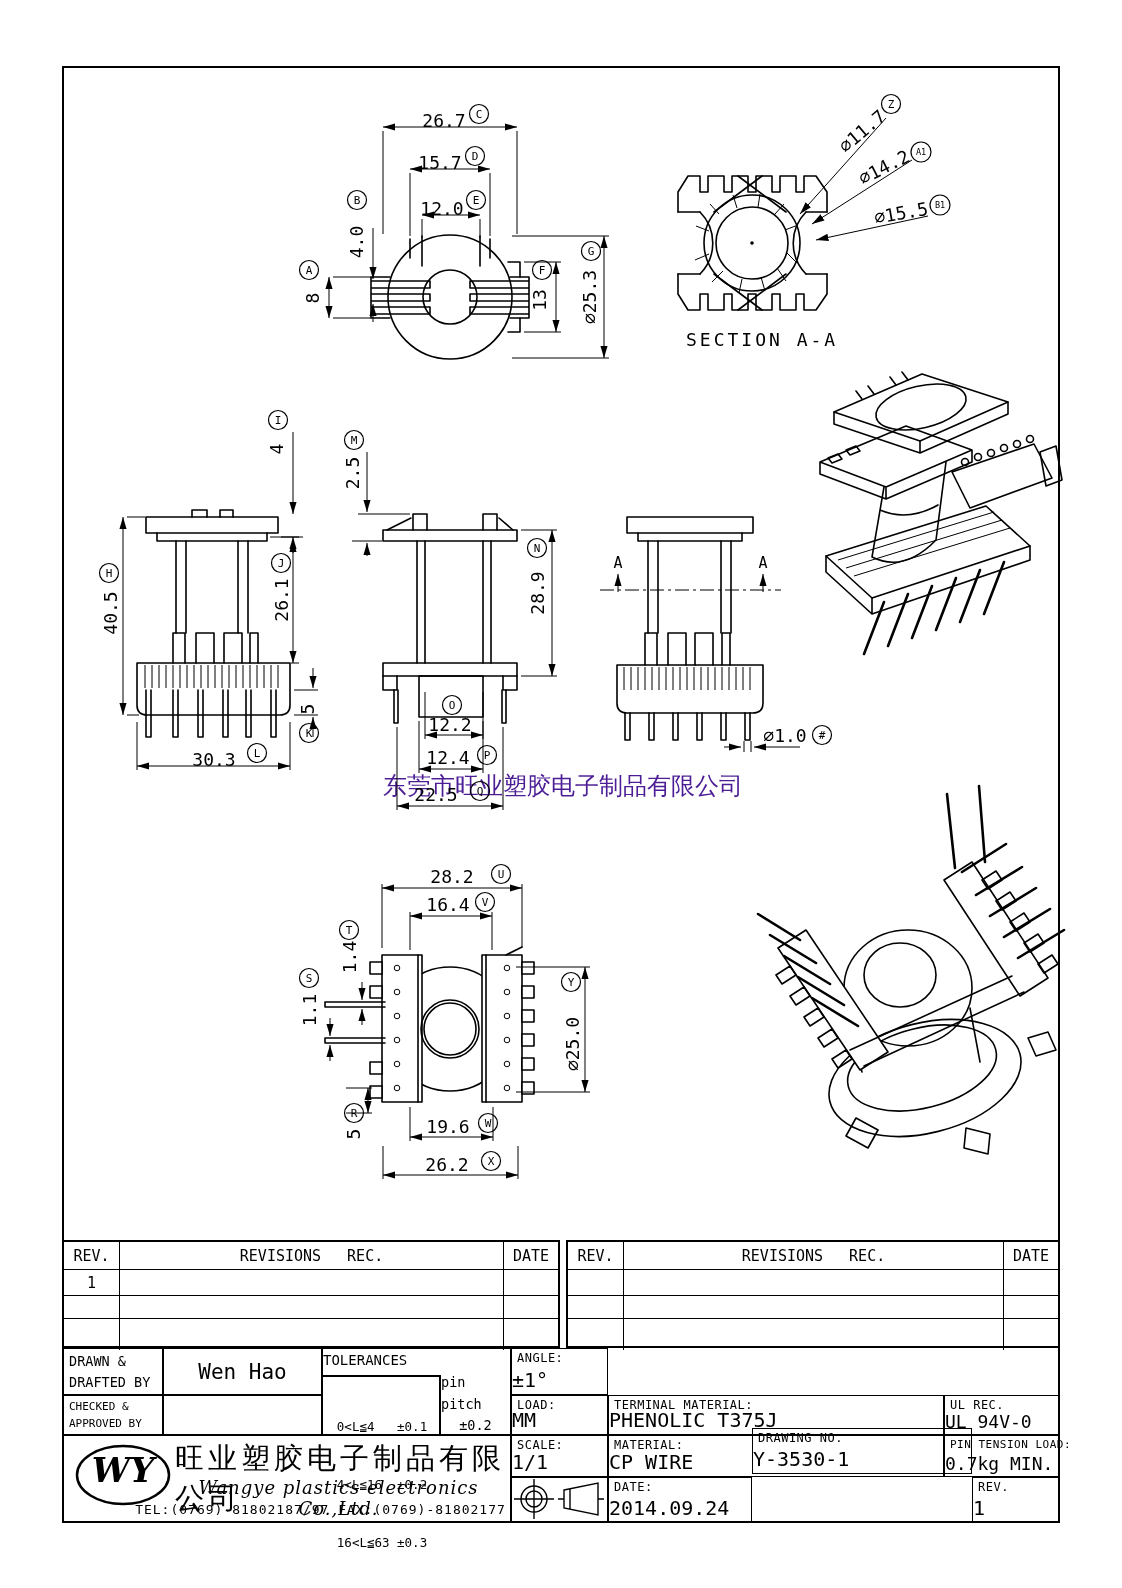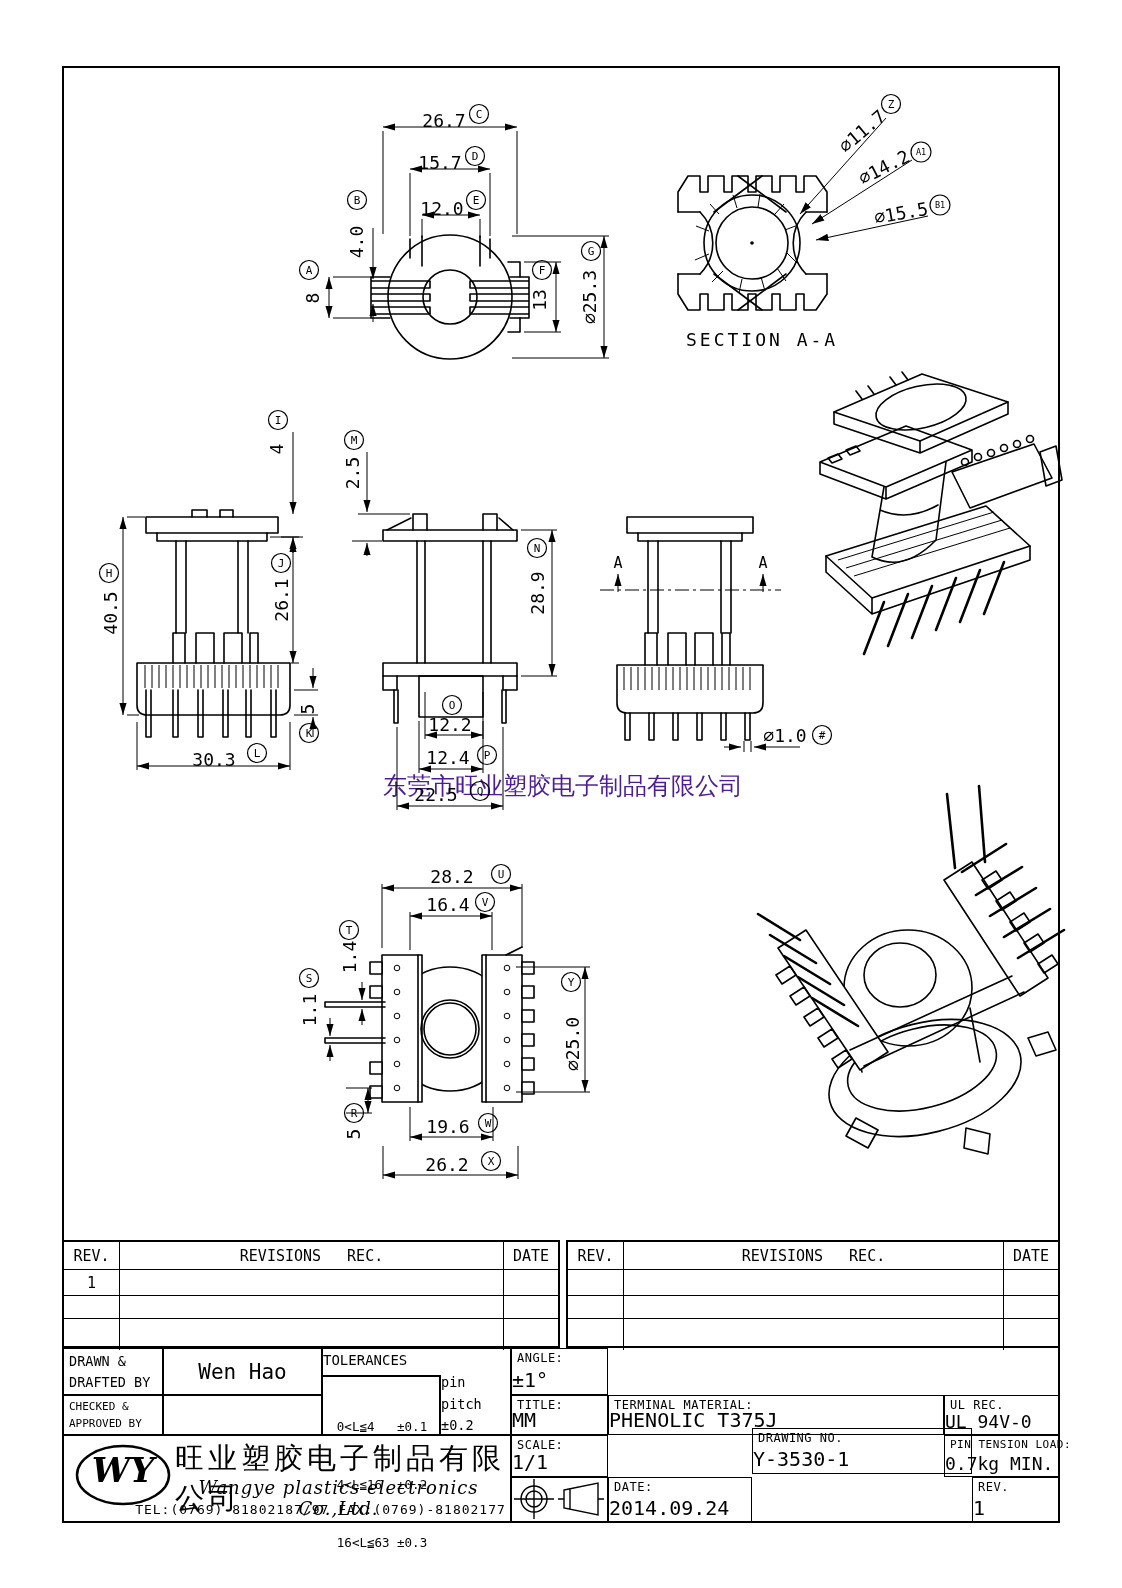--- a/index.html
+++ b/index.html
@@ -34,21 +34,21 @@
   .tc .lbl{position:absolute;top:2px;left:5px;font-size:12px;letter-spacing:.5px;white-space:pre}
   .tc .val{position:absolute;left:0;right:0;bottom:2px;text-align:left;font-size:19px;white-space:pre}
   .tc .two{position:absolute;inset:0;display:flex;flex-direction:column;justify-content:center;
            padding-left:6px;font-size:13.5px;line-height:1.55;white-space:pre}
   .tolhead{position:absolute;top:3px;left:0;right:0;font-size:14px}
   .tolline{position:absolute;left:0;top:26px;width:116px;height:1.5px;background:#000}
   .tolvert{position:absolute;left:116px;top:26px;width:1.5px;bottom:0;background:#000}
   .tolrows{position:absolute;left:2px;top:29px;width:114px;font-size:12.5px;line-height:1.55;
            text-align:center;white-space:pre}
   .pp{position:absolute;left:118px;top:26px;right:0;bottom:0;display:flex;flex-direction:column;
-      justify-content:center;font-size:13.5px;line-height:1.6}
+      justify-content:center;align-items:center;font-size:13.5px;line-height:1.6}
   .cmp-cn{position:absolute;left:112px;top:3px;right:4px;text-align:left;font-size:29px;
           letter-spacing:4px;font-family:"DejaVu Sans",sans-serif;font-weight:normal}
   .cmp-en{position:absolute;left:108px;top:41px;right:4px;text-align:center;font-size:18px;
           font-style:italic;font-family:"DejaVu Serif",serif;letter-spacing:1px}
   .cmp-tel{position:absolute;left:70px;right:2px;top:66px;text-align:center;font-size:13px;letter-spacing:1px}
   .logo{position:absolute;left:10px;top:6px}
 </style>
 </head>
 <body>
 
@@ -449,34 +449,38 @@
       <span>pin pitch</span>
       <span>±0.2</span>
     </div>
   </div>
 
   <div class="tc" style="left:511px;top:1348px;width:97px;height:47px">
     <div class="lbl">ANGLE:</div>
     <div class="val" style="font-size:20px">±1°</div>
   </div>
   <div class="tc" style="left:511px;top:1395px;width:97px;height:40px">
-    <div class="lbl">TITLE:</div>
+    <div class="lbl">LOAD:</div>
     <div class="val" style="font-size:20px">MM</div>
   </div>
   <div class="tc" style="left:608px;top:1395px;width:336px;height:40px">
     <div class="lbl">TERMINAL MATERIAL:</div>
     <div class="val" style="font-size:20px">PHENOLIC T375J</div>
   </div>
   <div class="tc" style="left:944px;top:1395px;width:116px;height:40px">
     <div class="lbl">UL REC.</div>
     <div class="val" style="font-size:18px">UL 94V-0</div>
   </div>
   <div class="tc" style="left:511px;top:1435px;width:97px;height:42px">
     <div class="lbl">SCALE:</div>
     <div class="val" style="font-size:20px">1/1</div>
+  </div>
+  <div class="tc" style="left:608px;top:1435px;width:336px;height:42px">
+    <div class="lbl">MATERIAL:</div>
+    <div class="val" style="font-size:20px">CP WIRE</div>
   </div>
   <div class="tc" style="left:944px;top:1435px;width:116px;height:42px">
     <div class="lbl" style="font-size:11px">PIN TENSION LOAD:</div>
     <div class="val" style="font-size:18px">0.7kg MIN.</div>
   </div>
   <div class="tc" style="left:511px;top:1477px;width:97px;height:46px">
     <svg width="94" height="43" viewBox="0 0 94 43">
       <g stroke="#000" stroke-width="1.4" fill="none">
         <circle cx="22" cy="21" r="13"></circle>
           <circle cx="22" cy="21" r="8"></circle>

